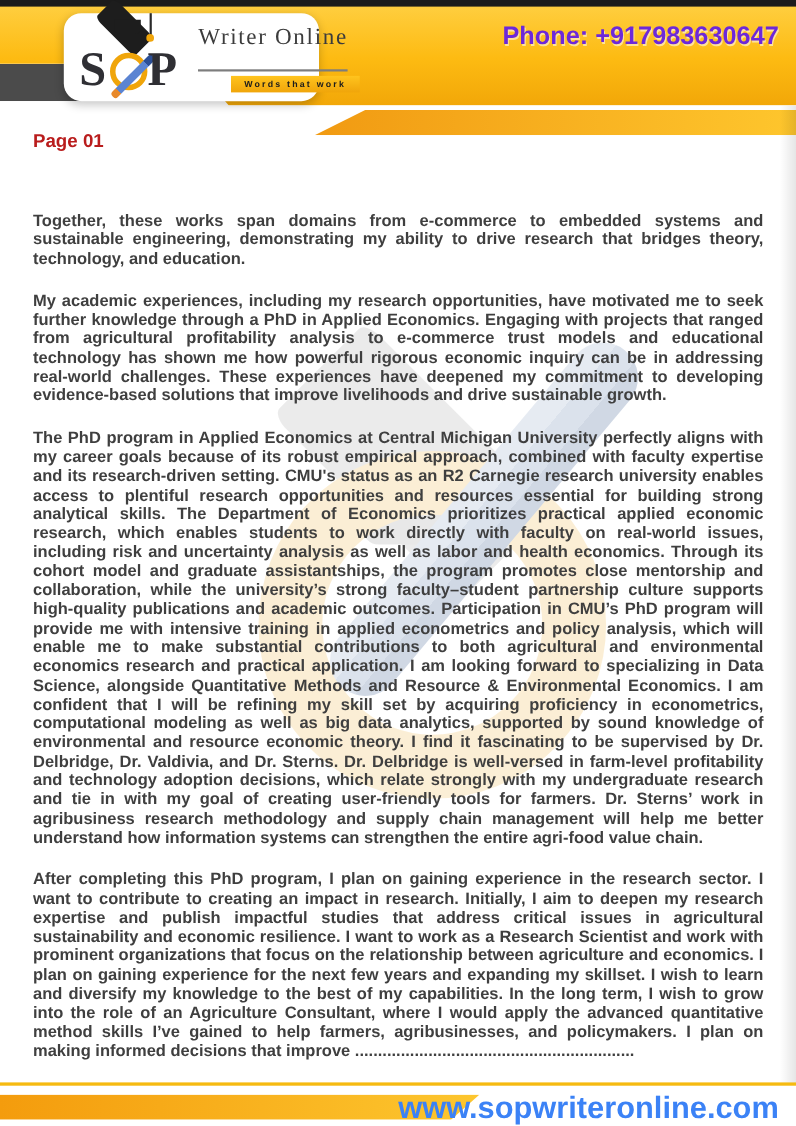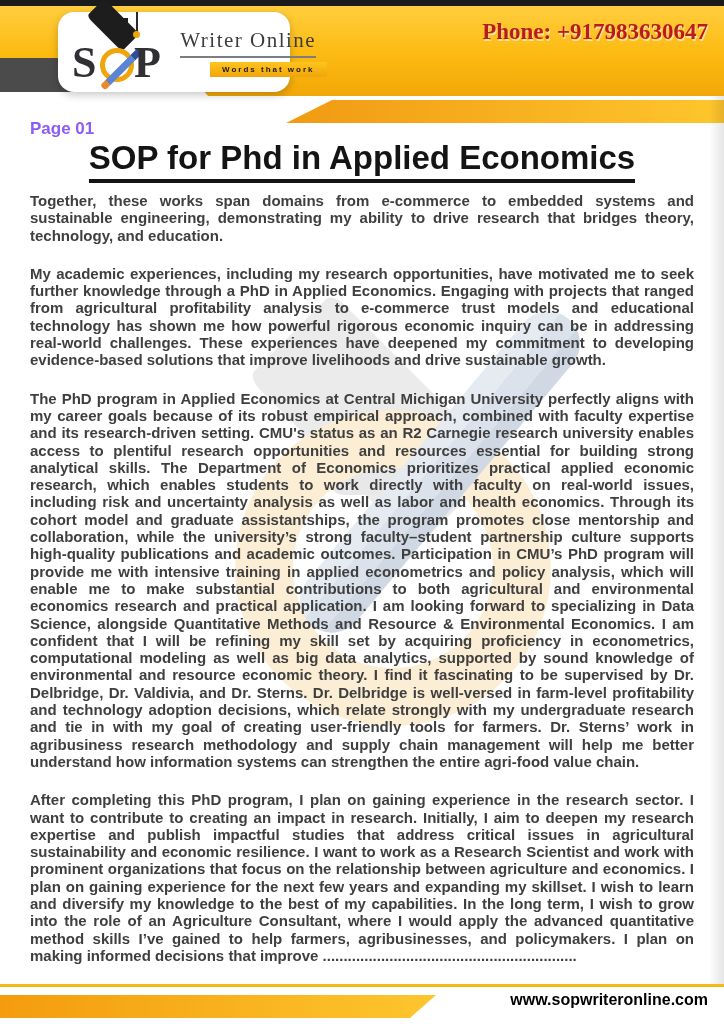--- a/index.html
+++ b/index.html
@@ -36,34 +36,34 @@
     transform:rotate(-45deg); }
   .cap-top { position:absolute; left:16px; top:-20px; width:50px; height:50px;
     background:#1d1d1d; border-radius:7px; transform:rotate(45deg) scale(1,.5); }
   .cap-base { position:absolute; left:32px; top:-2px; width:24px; height:13px;
     background:#1d1d1d; border-radius:0 0 5px 5px; }
   .cap-tassel { position:absolute; left:64px; top:-8px; width:2px; height:20px; background:#2a2a2a; }
   .cap-tassel::after { content:""; position:absolute; left:-3px; bottom:-6px; width:7px; height:7px;
     border-radius:50%; background:#f0a50a; }
   .logo-text { margin-left:6px; display:flex; flex-direction:column; align-items:center; }
   .logo-brand { font-family:"Liberation Serif", serif; font-size:21px; color:#3c3c3c;
-    letter-spacing:1.5px; white-space:nowrap; padding-bottom:3px; border-bottom:2px solid #7d7d7d; }
+    letter-spacing:1.5px; white-space:nowrap; padding-bottom:17px; border-bottom:2px solid #7d7d7d; }
   .logo-tagline { margin-top:4px; background:linear-gradient(180deg,#ffc41e,#f0a50a);
     color:#1c1c1c; font-size:8px; font-weight:bold; letter-spacing:2px; padding:3px 12px; white-space:nowrap;margin-left:40px; }
   .hdr-contact { position:absolute; top:16px; right:16px; z-index:3; text-align:right;
-    color:#b91c1c; font-weight:bold; line-height:1.42;
-    text-shadow:1px 2px 0 rgba(255,255,255,.55);font-family:Liberation Serif, serif; }
+    color:#6d28d9; font-weight:bold; line-height:1.42;
+    text-shadow:1px 2px 0 rgba(255,255,255,.55); }
   .hdr-contact .phone { font-size:23px; }
   .hdr-contact .email { font-size:23px; }
   
   .sub-ribbon { position:absolute; top:100px; left:286px; width:438px; height:23px; z-index:1;
     background:linear-gradient(90deg,#f19a12,#fec62d);
     clip-path:polygon(46px 0,100% 0,100% 100%,0 100%); }
   .page-label { position:absolute; top:119px; left:30px; z-index:2;
-    color:#8b5cf6; font-weight:bold; font-size:17px; }
+    color:#b91c1c; font-weight:bold; font-size:17px; }
   .doc-title { position:absolute; top:139px; left:0; width:100%; text-align:center; z-index:2;
     font-size:33px; font-weight:bold; color:#141414; }
   .doc-title span { border-bottom:4px solid #141414; padding-bottom:3px; }
   
   .body-text { position:absolute; top:192px; left:30px; width:664px; z-index:2;
     color:#3f3f3f; font-size:15px; line-height:17.3px; text-align:justify;font-weight:bold; }
   .body-text p { margin:0 0 21px 0; }
   
   .watermark { position:absolute; left:180px; top:330px; width:400px; height:450px;
     z-index:1; opacity:.5; pointer-events:none; }
@@ -78,21 +78,21 @@
     background:linear-gradient(180deg,#cfd8e6 0 35%,#b9c6da 35% 70%,#a2b2ca 70%); }
   
   .page-edge-right { position:absolute; top:96px; right:0; width:15px; height:888px; z-index:3;
     background:linear-gradient(90deg,rgba(0,0,0,0),rgba(0,0,0,.10)); }
   .footer-line { position:absolute; top:984px; left:0; width:100%; height:3px;
     background:#f6ba10; z-index:2; }
   .footer-strip { position:absolute; top:995px; left:0; width:436px; height:23px; z-index:2;
     background:linear-gradient(90deg,#f49c0d,#fdc62e);
     clip-path:polygon(0 0,100% 0,410px 100%,0 100%); }
   .footer-site { position:absolute; top:991px; right:16px; z-index:2;
-    font-size:16px; font-weight:bold; color:#000000; }
+    font-size:28px; font-weight:bold; color:#3b82f6; }
 </style>
 </head>
 <body>
 
 <div class="page">
 
   <div class="hdr-yellow"></div>
   <div class="hdr-top-bar"></div>
   <div class="hdr-gray"></div>
 
@@ -112,23 +112,20 @@
       <div class="logo-tagline">Words that work</div>
     </div>
   </div>
 
   <div class="hdr-contact">
     <div class="phone">Phone: +917983630647</div>
   </div>
 
   <div class="sub-ribbon"></div>
   <div class="page-label">Page 01</div>
-  <div class="doc-title">
-    <span>SOP for Phd in Applied Economics</span>
-  </div>
 
   <div class="watermark">
     <div class="wm-cap-top"></div>
     <div class="wm-cap-base"></div>
     <div class="wm-ring"></div>
     <div class="wm-pencil"></div>
   </div>
 
   <div class="body-text">
     <p>Together, these works span domains from e-commerce to embedded systems and sustainable engineering, demonstrating my ability to drive research that bridges theory, technology, and education.</p>

